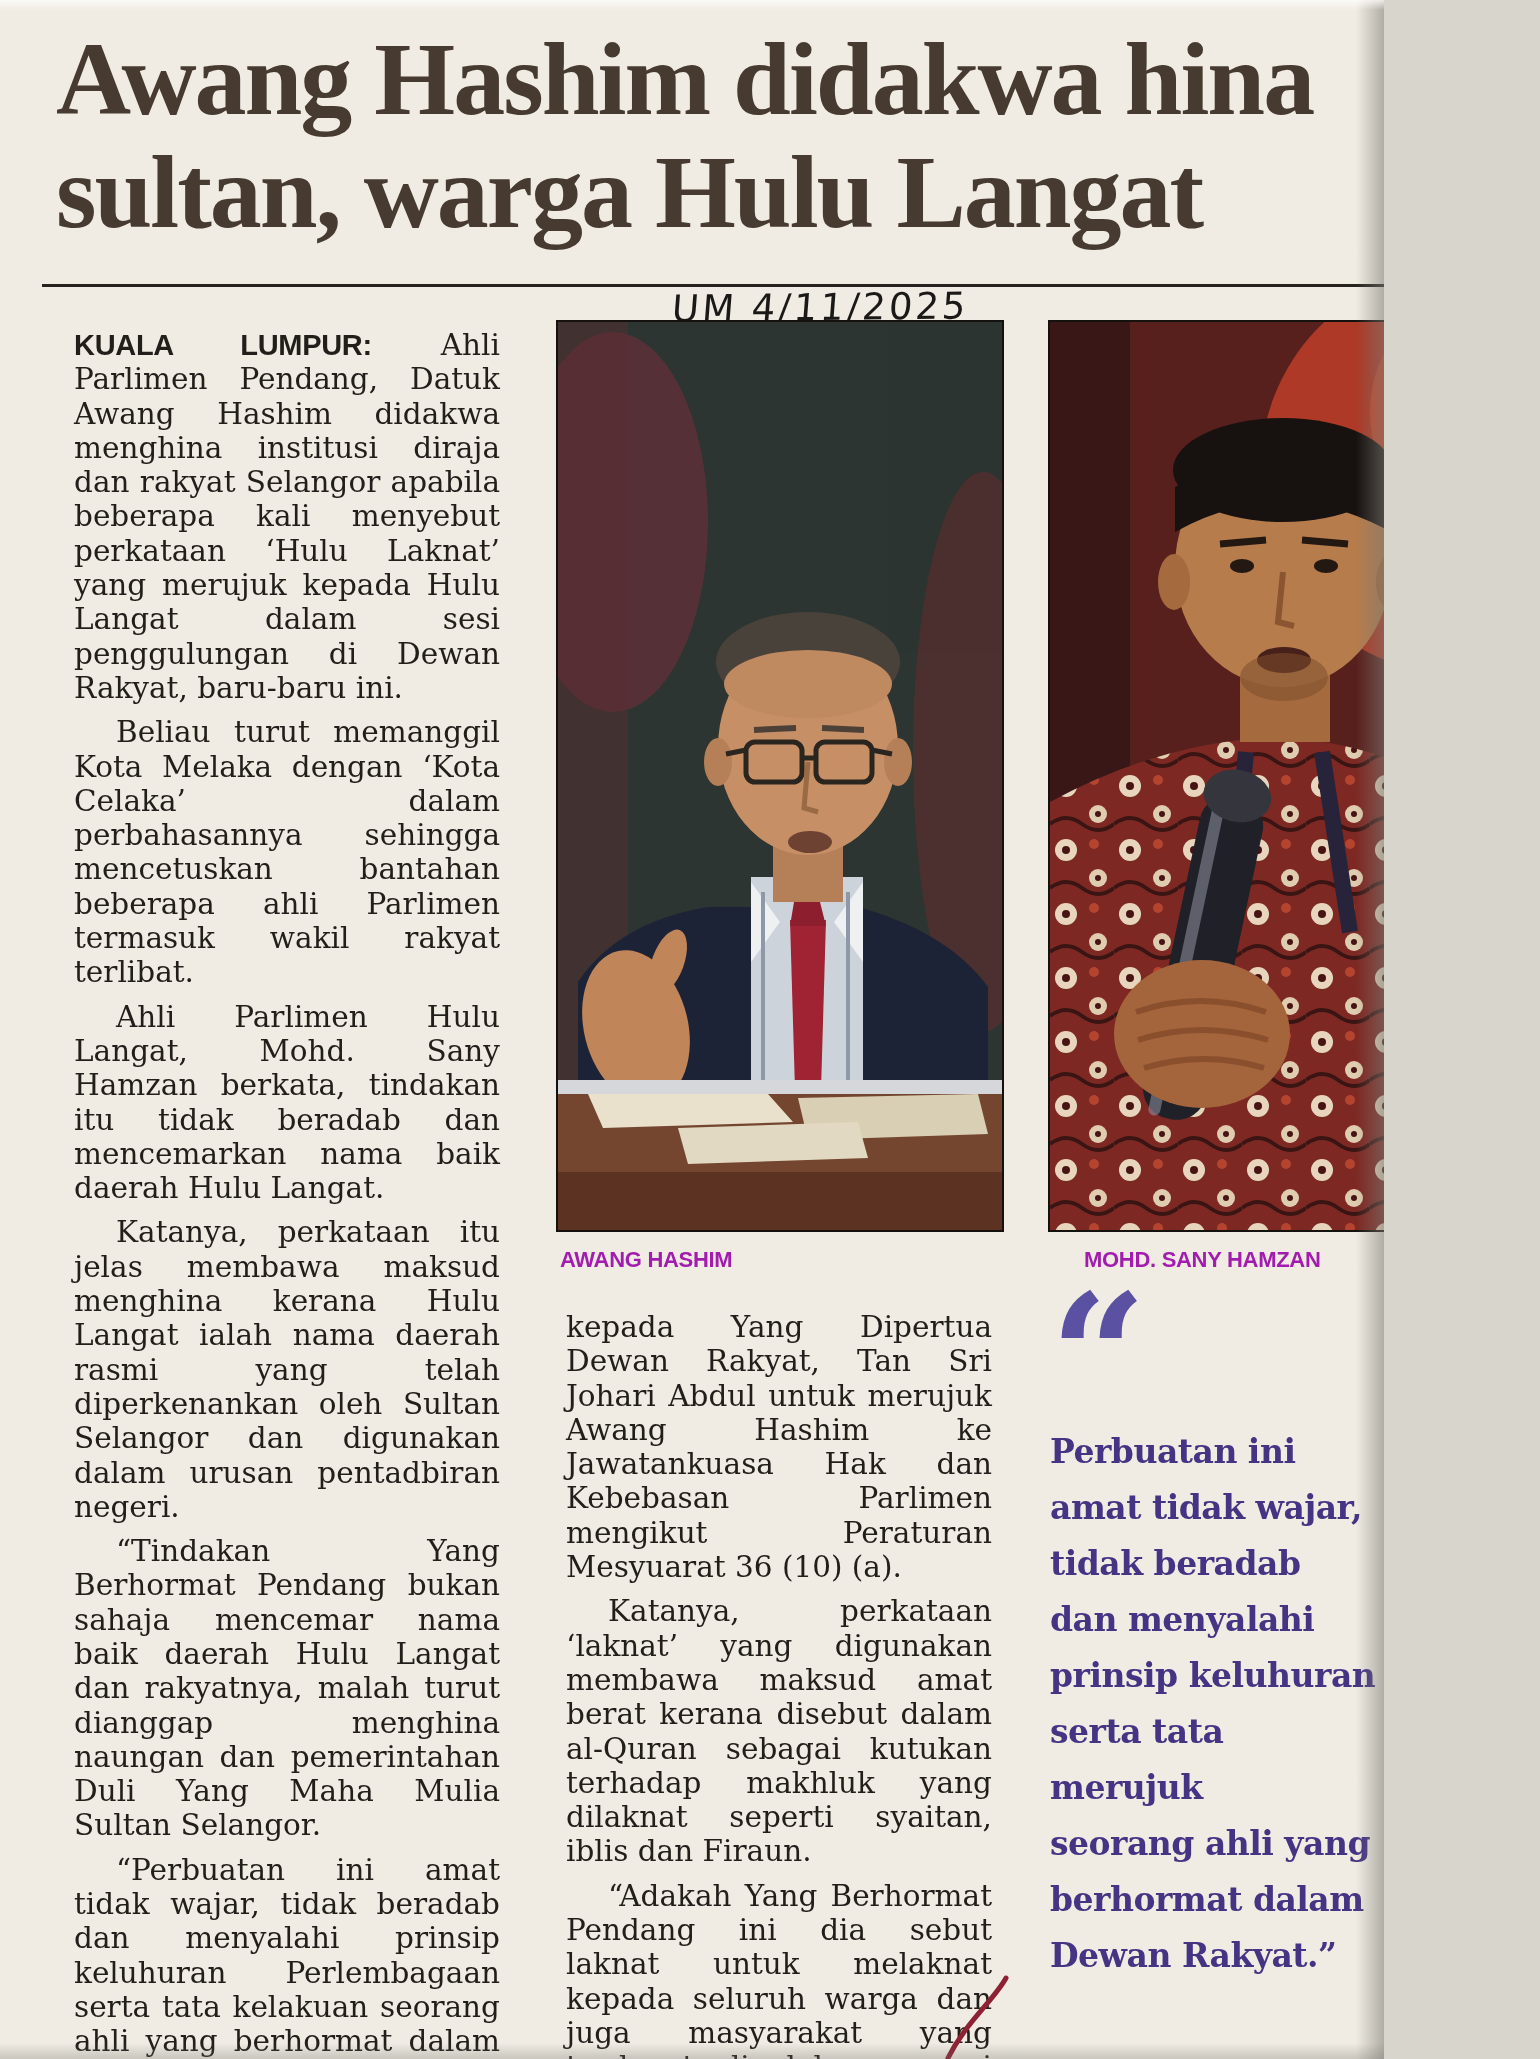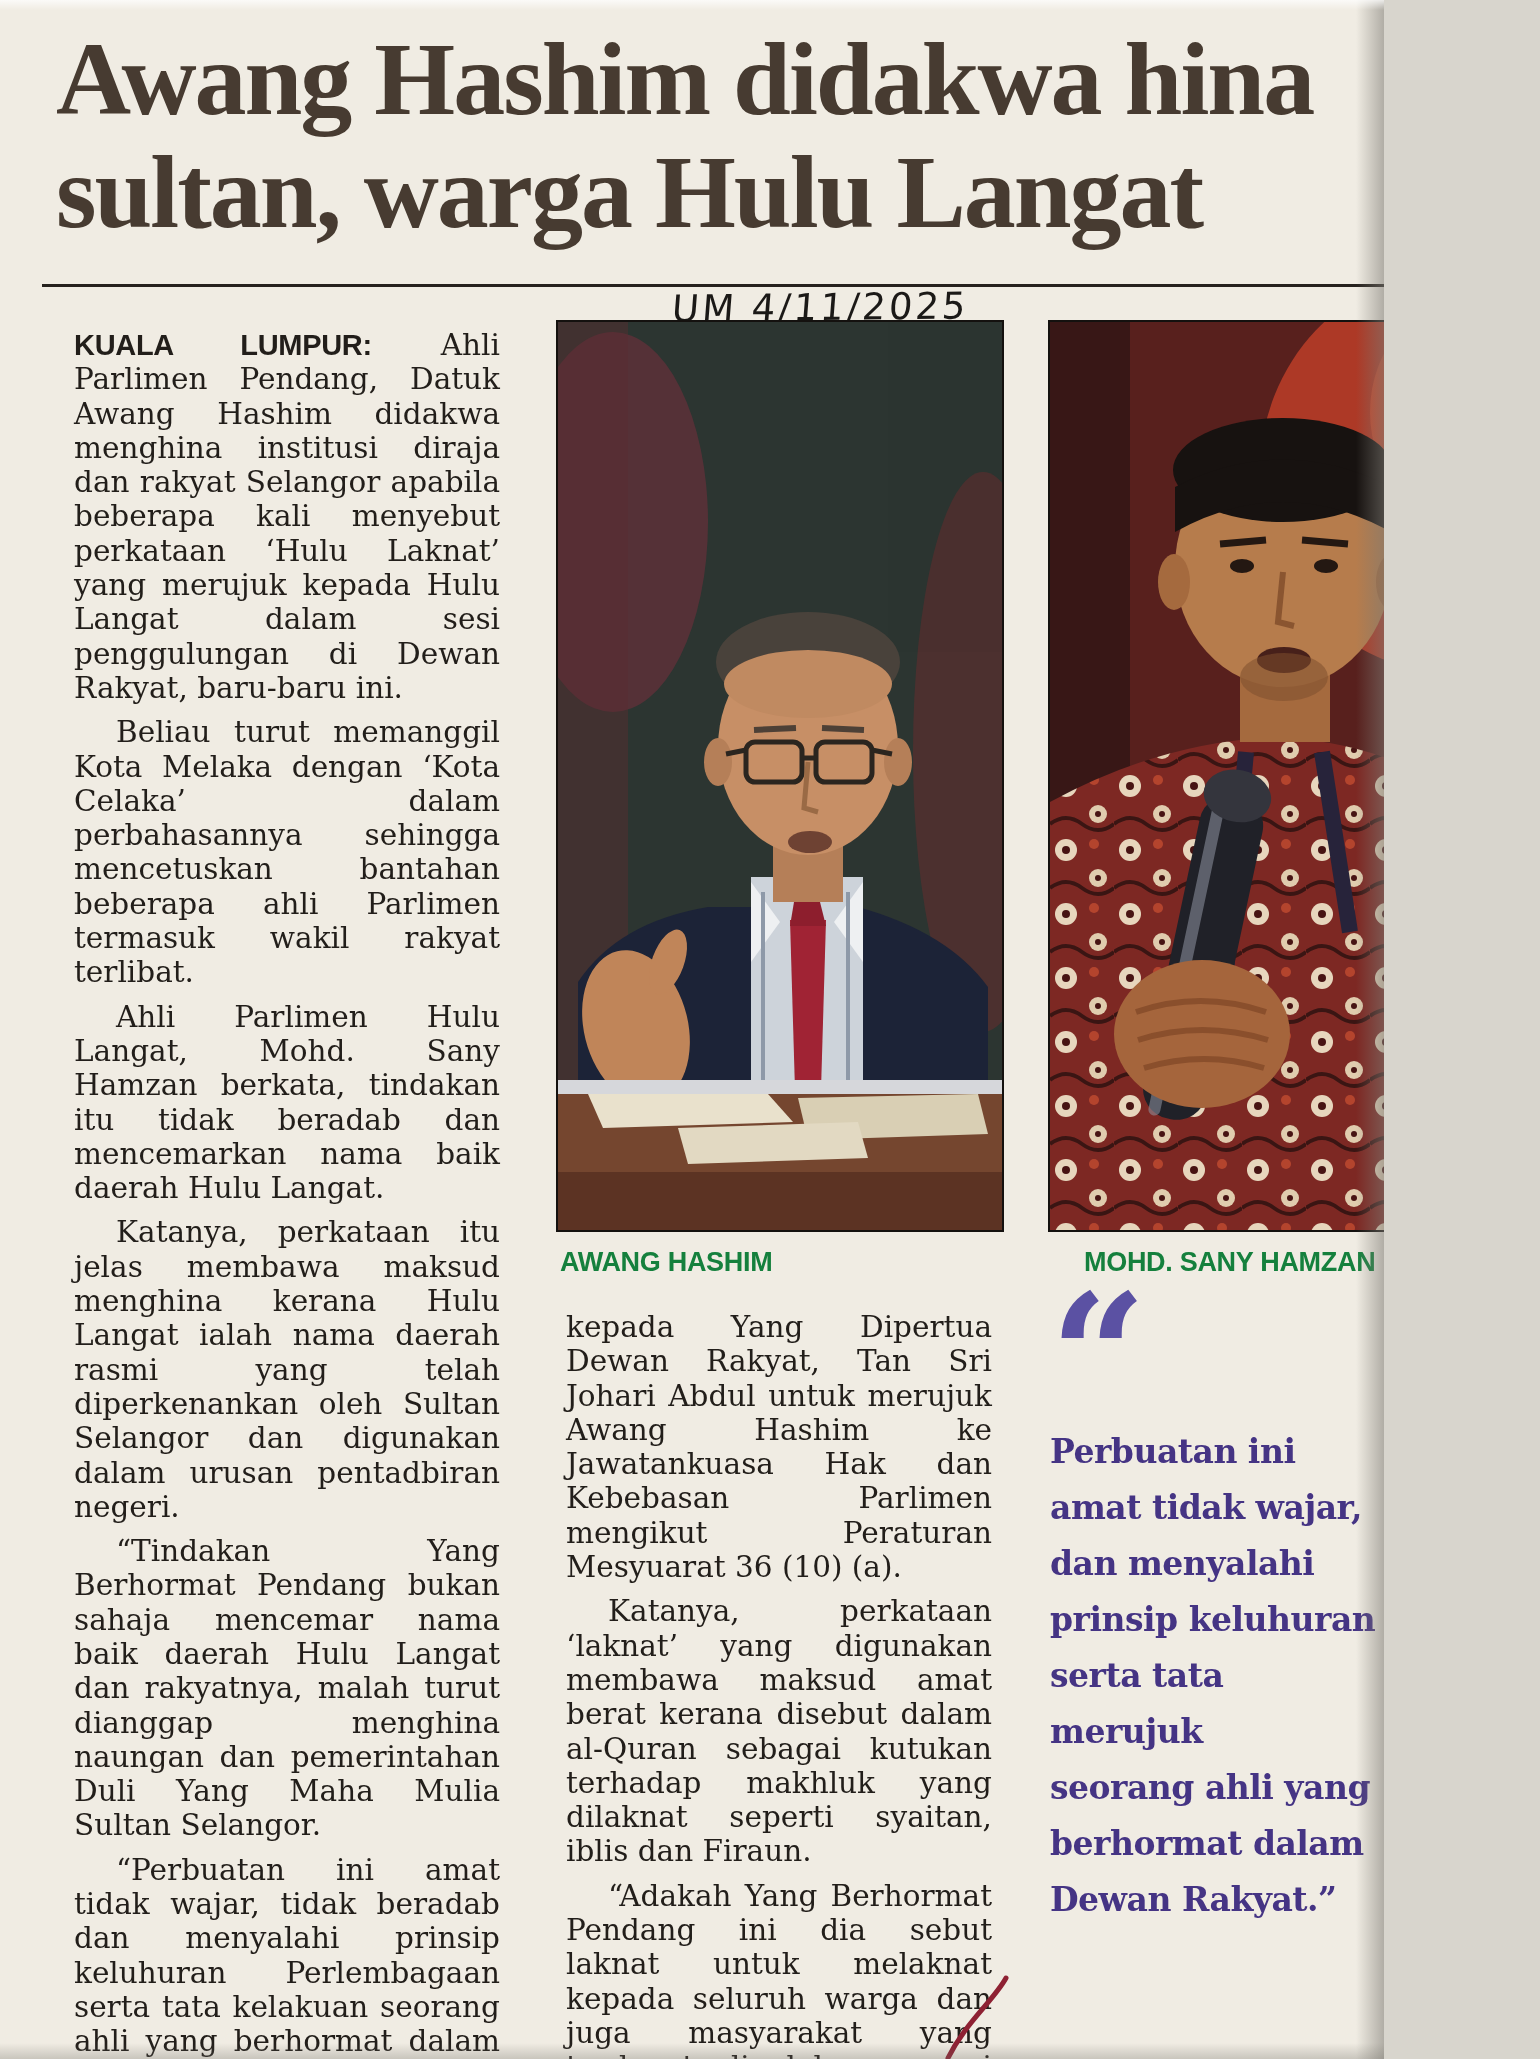--- a/index.html
+++ b/index.html
@@ -16,21 +16,21 @@
   .bodycol p{margin:10px;padding:0;}
   .bodycol p.ind{text-indent:42px;}
   .col-left{left:64px;top:318px;width:446px;}
   .col-mid{left:556px;top:1300px;width:446px;}
   .dateline{font-family:"Liberation Sans",sans-serif;font-weight:700;font-size:29px;letter-spacing:-0.3px;}
   
   .photo{position:absolute;border:2px solid #14110f;overflow:hidden;background:#2c3531;}
   #photo1{left:556px;top:320px;width:444px;height:908px;}
   #photo2{left:1048px;top:320px;width:452px;height:908px;}
   .caption{position:absolute;top:1247px;font-family:"Liberation Sans",sans-serif;font-weight:700;
-           font-size:27px;color:#15803d;letter-spacing:-0.3px;white-space:nowrap;}
+           font-size:22px;color:#a21caf;letter-spacing:-0.3px;white-space:nowrap;}
   #cap1{left:560px;}
   #cap2{left:1084px;}
   
   .pullquote{position:absolute;left:1050px;top:1296px;width:456px;}
   .pq-mark{font-family:"DejaVu Serif",serif;font-weight:700;font-size:168px;line-height:120px;
            height:128px;color:#5b51a3;letter-spacing:-6px;}
   .pq-lines{font-family:"DejaVu Serif",serif;font-weight:700;font-size:33px;line-height:56px;
             color:#453484;letter-spacing:-0.5px;}
   
   .edge-right{position:absolute;right:0;top:0;width:28px;height:100%;
@@ -171,20 +171,21 @@
     <p>kepada Yang Dipertua Dewan Rakyat, Tan Sri Johari Abdul untuk merujuk Awang Hashim ke Jawatankuasa Hak dan Kebebasan Parlimen mengikut Peraturan Mesyuarat 36 (10) (a).</p>
     <p class="ind">Katanya, perkataan ‘laknat’ yang digunakan membawa maksud amat berat kerana disebut dalam al-Quran sebagai kutukan terhadap makhluk yang dilaknat seperti syaitan, iblis dan Firaun.</p>
     <p class="ind">“Adakah Yang Berhormat Pendang ini dia sebut laknat untuk melaknat kepada seluruh warga dan juga masyarakat yang terdapat di dalam negeri Selangor? Jadi pada saya dia telah menghina institusi beraja,” katanya.</p>
   </div>
 
   <div class="pullquote">
     <div class="pq-mark">“</div>
     <div class="pq-lines">
       <div>Perbuatan ini</div>
       <div>amat tidak wajar,</div>
+      <div>tidak beradab</div>
       <div>dan menyalahi</div>
       <div>prinsip keluhuran</div>
       <div>serta tata</div>
       <div>merujuk</div>
       <div>seorang ahli yang</div>
       <div>berhormat dalam</div>
       <div>Dewan Rakyat.”</div>
     </div>
   </div>
 

